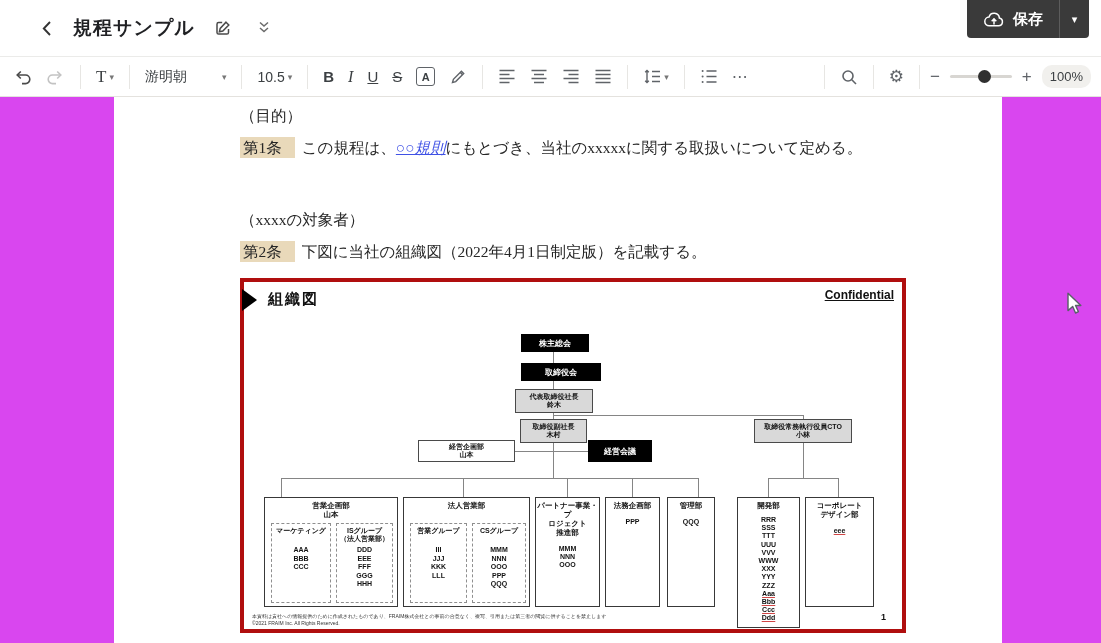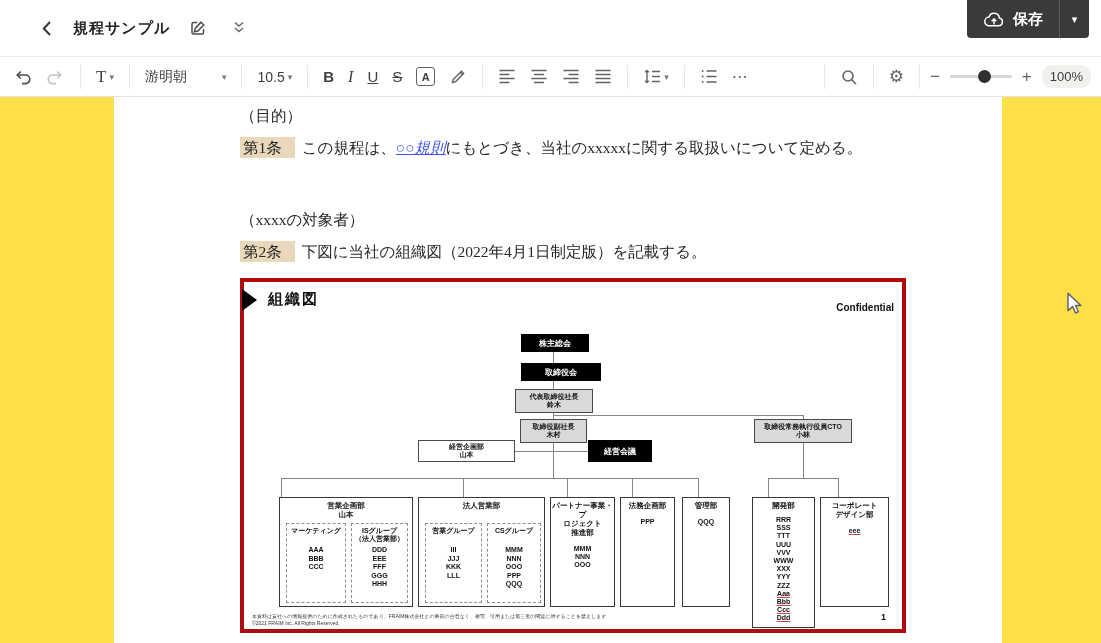--- a/index.html
+++ b/index.html
@@ -5,21 +5,21 @@
   * { margin:0; padding:0; box-sizing:border-box; }
   html,body { width:1101px; height:643px; overflow:hidden; background:#fff;
               font-family:"Liberation Sans","DejaVu Sans",sans-serif; }
   .app { position:relative; width:1101px; height:643px; }
 
   
   .header { position:relative; height:57px; background:#fff; border-bottom:1px solid #ebebe9;
             display:flex; align-items:center; padding-left:34px; }
   .icon-btn { display:flex; align-items:center; justify-content:center; background:none; border:none;
               cursor:pointer; padding:4px; }
-  .doc-title { font-size:15px; font-weight:bold; color:#202124; margin:0 14px 0 12px; letter-spacing:1px; }
+  .doc-title { font-size:19px; font-weight:bold; color:#202124; margin:0 14px 0 12px; letter-spacing:1px; }
   .header .icon-btn + .icon-btn { margin-left:14px; }
   .save-group { position:absolute; right:12px; top:-5px; height:43px; background:#3a3a3a; color:#fff;
                 border-radius:4px; display:flex; align-items:stretch; overflow:hidden; }
   .save-main { display:flex; align-items:center; gap:8px; padding:5px 16px 0 16px; background:none;
                border:none; color:#fff; font-size:15px; font-weight:bold; cursor:pointer; }
   .save-caret { width:30px; display:flex; align-items:center; justify-content:center; border:none;
                 border-left:1px solid #5c5c5c; background:none; color:#fff; font-size:11px;
                 padding-top:5px; cursor:pointer; }
 
   
@@ -41,42 +41,42 @@
   .gear { font-size:17px; color:#5f6368; }
   .dots { font-size:16px; letter-spacing:1px; color:#5f6368; }
   .tb-spacer { flex:1; }
   .zoomwrap { display:flex; align-items:center; gap:8px; }
   .zminus,.zplus { font-size:17px; color:#5f6368; background:none; border:none; cursor:pointer; padding:0 2px;}
   .ztrack { position:relative; width:62px; height:3px; background:#d8d6d2; border-radius:2px; cursor:pointer; }
   .zdot { position:absolute; left:45%; top:-5px; width:13px; height:13px; border-radius:50%; background:#2f2f2f; }
   .zchip { background:#f1f0ed; border-radius:10px; padding:4px 8px; font-size:13px; color:#3c4043; }
 
   
-  .content { position:relative; height:546px; background:#fde047; }
+  .content { position:relative; height:546px; background:#d946ef; }
   .page { position:absolute; left:114px; top:0; width:888px; height:546px; background:#fff; }
   .doc-line { position:absolute; left:126px; font-family:"Liberation Serif","DejaVu Serif",serif;
               font-size:15.5px; color:#262626; white-space:nowrap; }
   .hl { background:#e9d9ba; padding:2px 13px 2px 3px; margin-right:7px; }
   .doclink { color:#3f51e5; text-decoration:underline; cursor:pointer;font-style:italic; }
 
   
   .doc-image { position:absolute; left:126px; top:181px; width:666px; height:355px;
                border:4px solid #b00e0e; background:#fff; cursor:default; }
   .chart { position:relative; width:658px; height:347px; font-family:"Liberation Sans",sans-serif; color:#111; }
   .c-tri { position:absolute; left:-2px; top:7px; width:0; height:0;
            border-left:15px solid #000; border-top:11px solid transparent; border-bottom:11px solid transparent; }
   .c-title { position:absolute; left:24px; top:8px; font-size:15px; font-weight:bold; letter-spacing:2px; }
-  .c-conf { position:absolute; right:8px; top:20px; font-size:10px; font-weight:bold; }
+  .c-conf { position:absolute; right:8px; top:6px; font-size:12px; font-weight:bold;text-decoration:underline; }
   .node { position:absolute; display:flex; align-items:center; justify-content:center; text-align:center;
           white-space:pre-line; font-weight:bold; }
   .nblack { background:#000; color:#fff; font-size:8px; }
   .ngray  { background:#d9d9d9; border:1px solid #4a4a4a; font-size:7px; line-height:8.5px; }
   .nwhite { background:#fff; border:1px solid #4a4a4a; font-size:7px; line-height:8.5px; }
   .cl { position:absolute; background:#858585; }
-  .dept { position:absolute; top:215px; height:110px; background:#fff; border:1px solid #383838; text-align:center;margin-left:15px; }
+  .dept { position:absolute; top:215px; height:110px; background:#fff; border:1px solid #383838; text-align:center; }
   .dname { font-size:7.5px; font-weight:bold; line-height:9px; padding-top:3px; white-space:pre-line; }
   .dmembers { font-size:7px; font-weight:bold; line-height:8.2px; margin-top:8px; white-space:pre-line; }
   .sub { position:absolute; top:25px; height:80px; border:1px dashed #8f8f8f; text-align:center; }
   .sname { font-size:7px; font-weight:bold; line-height:8px; padding-top:3px; height:22px; white-space:pre-line; }
   .smembers { font-size:7px; font-weight:bold; line-height:8.6px; white-space:pre-line; }
   .misspell { display:block; font-size:7px; font-weight:bold; line-height:8.2px;
               text-decoration:underline; text-decoration-color:#d04545; }
   .c-footnote { position:absolute; left:8px; top:331px; font-size:5px; line-height:6.5px; color:#333;
                 width:420px; }
   .c-page { position:absolute; right:16px; top:330px; font-size:9px; font-weight:bold; }

